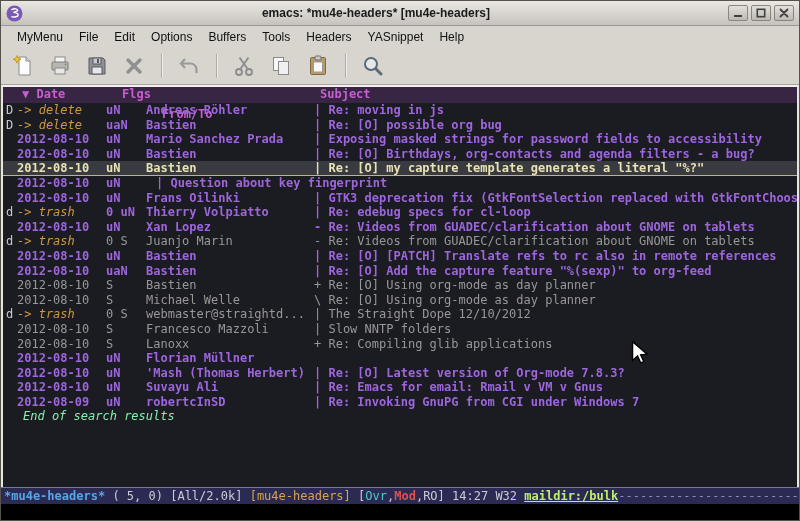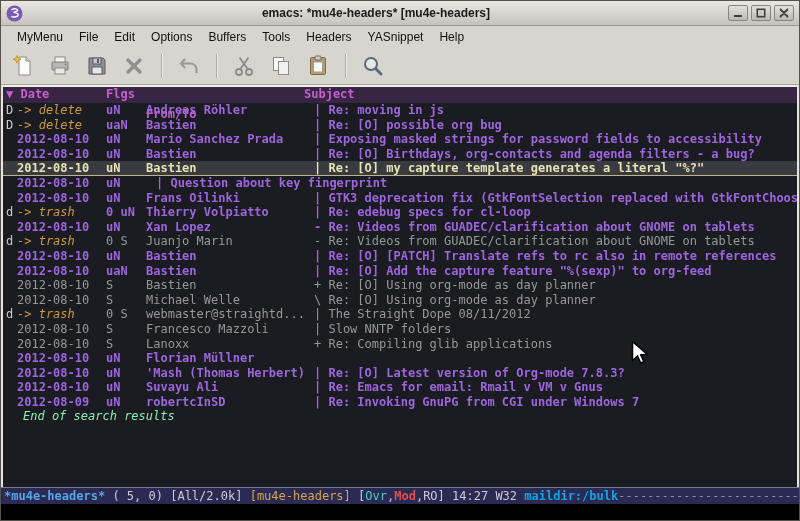--- a/index.html
+++ b/index.html
@@ -17,21 +17,21 @@
   .menu-item { font-size:12px; color:#111; padding:3px 8px; cursor:default; }
 
   
   .toolbar { flex:0 0 37px; height:37px; background:#d8d5cf; border-bottom:1px solid #a6a29b; display:flex; align-items:center; padding-left:6px; }
   .tb-btn { width:32px; height:30px; display:flex; align-items:center; justify-content:center; border-radius:3px; margin-right:5px; }
   .tb-icon svg { display:block; }
   .tb-sep { width:2px; height:24px; margin:0 10px 0 6px; border-left:1px solid #b0aca5; border-right:1px solid #efede9; }
 
   
   .editor { flex:1; background:#1b1b22; border-left:2px solid #e6e4e0; border-right:2px solid #e6e4e0; border-top:2px solid #f2f0ec; overflow:hidden; font-family:"DejaVu Sans Mono","DejaVu Sans",monospace; font-size:12px; }
-  .header-line { height:16px; line-height:15px; background:#372543; color:#c75fd0; font-weight:bold; display:flex; padding-left:3px; white-space:pre; }
+  .header-line { height:16px; line-height:15px; background:#372543; color:#c75fd0; font-weight:bold; display:flex; padding-left:19px; white-space:pre; }
   .header-line .h1 { width:100px; } .header-line .h2 { width:40px; } .header-line .h3 { width:158px;margin-top:20px; }
   .hrow { display:flex; height:14.6px; line-height:14.6px; padding-left:3px; white-space:pre; }
   .c { display:block; white-space:pre; overflow:hidden; }
   .mark    { width:11px; color:#c8c8c8; font-weight:normal; }
   .datecol { width:89px; }
   .flags   { width:40px; }
   .from    { width:158px; }
   .subject { flex:1;margin-left:10px; }
   .unread  { color:#9d66dd; font-weight:bold; }
   .read    { color:#989898; font-weight:normal; }
@@ -39,21 +39,21 @@
   .action  { color:#cf9a3d !important; font-style:italic; font-weight:normal; }
   .eos { color:#86efac; font-style:italic; padding-left:20px; height:14.6px; line-height:14.6px; font-weight:normal; }
 
   
   .modeline { flex:0 0 17px; height:17px; background:#2a2a52; border-top:1px solid #77779a; display:flex; align-items:center; padding-left:3px; font-family:"DejaVu Sans Mono","DejaVu Sans",monospace; font-size:12px; white-space:pre; color:#cbcbd8; overflow:hidden; }
   .ml-buffer { color:#58a6e8; font-weight:bold; }
   .ml-plain  { color:#cbcbd8; }
   .ml-mode   { color:#d6a350; }
   .ml-ovr    { color:#4fc9c9; }
   .ml-mod    { color:#e04f4f; font-weight:bold; }
-  .ml-path   { color:#0ea5e9; font-weight:bold; }
+  .ml-path   { color:#bef264; font-weight:bold;text-decoration:underline; }
   .ml-dashes { color:#8c8caa; }
   .minibuffer { flex:0 0 16px; height:16px; background:#000; }
 
   .mouse-cursor { position:absolute; left:630px; top:340px; z-index:10; pointer-events:none; }
 </style>
 </head>
 <body>
 
 <div class="window">
 
@@ -193,21 +193,21 @@
         <div class="hrow current"><span class="c mark"></span><span class="c datecol">2012-08-10</span><span class="c flags">uN</span><span class="c from">Bastien</span><span class="c subject">| Re: [O] my capture template generates a literal "%?"</span></div>
         <div class="hrow unread"><span class="c mark"></span><span class="c datecol">2012-08-10</span><span class="c flags">uN</span><span class="c subject">| Question about key fingerprint</span></div>
         <div class="hrow unread"><span class="c mark"></span><span class="c datecol">2012-08-10</span><span class="c flags">uN</span><span class="c from">Frans Oilinki</span><span class="c subject">| GTK3 deprecation fix (GtkFontSelection replaced with GtkFontChooser)</span></div>
         <div class="hrow unread"><span class="c mark">d</span><span class="c datecol action">-&gt; trash</span><span class="c flags">0 uN</span><span class="c from">Thierry Volpiatto</span><span class="c subject">| Re: edebug specs for cl-loop</span></div>
         <div class="hrow unread"><span class="c mark"></span><span class="c datecol">2012-08-10</span><span class="c flags">uN</span><span class="c from">Xan Lopez</span><span class="c subject">- Re: Videos from GUADEC/clarification about GNOME on tablets</span></div>
         <div class="hrow read"><span class="c mark">d</span><span class="c datecol action">-&gt; trash</span><span class="c flags">0 S</span><span class="c from">Juanjo Marin</span><span class="c subject">- Re: Videos from GUADEC/clarification about GNOME on tablets</span></div>
         <div class="hrow unread"><span class="c mark"></span><span class="c datecol">2012-08-10</span><span class="c flags">uN</span><span class="c from">Bastien</span><span class="c subject">| Re: [O] [PATCH] Translate refs to rc also in remote references</span></div>
         <div class="hrow unread"><span class="c mark"></span><span class="c datecol">2012-08-10</span><span class="c flags">uaN</span><span class="c from">Bastien</span><span class="c subject">| Re: [O] Add the capture feature "%(sexp)" to org-feed</span></div>
         <div class="hrow read"><span class="c mark"></span><span class="c datecol">2012-08-10</span><span class="c flags">S</span><span class="c from">Bastien</span><span class="c subject">+ Re: [O] Using org-mode as day planner</span></div>
         <div class="hrow read"><span class="c mark"></span><span class="c datecol">2012-08-10</span><span class="c flags">S</span><span class="c from">Michael Welle</span><span class="c subject">\ Re: [O] Using org-mode as day planner</span></div>
-        <div class="hrow read"><span class="c mark">d</span><span class="c datecol action">-&gt; trash</span><span class="c flags">0 S</span><span class="c from">webmaster@straightd...</span><span class="c subject">| The Straight Dope 08/11/2012</span></div>
+        <div class="hrow read"><span class="c mark">d</span><span class="c datecol action">-&gt; trash</span><span class="c flags">0 S</span><span class="c from">webmaster@straightd...</span><span class="c subject">| The Straight Dope 12/10/2012</span></div>
         <div class="hrow read"><span class="c mark"></span><span class="c datecol">2012-08-10</span><span class="c flags">S</span><span class="c from">Francesco Mazzoli</span><span class="c subject">| Slow NNTP folders</span></div>
         <div class="hrow read"><span class="c mark"></span><span class="c datecol">2012-08-10</span><span class="c flags">S</span><span class="c from">Lanoxx</span><span class="c subject">+ Re: Compiling glib applications</span></div>
         <div class="hrow unread"><span class="c mark"></span><span class="c datecol">2012-08-10</span><span class="c flags">uN</span><span class="c from">Florian Müllner</span></div>
         <div class="hrow unread"><span class="c mark"></span><span class="c datecol">2012-08-10</span><span class="c flags">uN</span><span class="c from">'Mash (Thomas Herbert)</span><span class="c subject">| Re: [O] Latest version of Org-mode 7.8.3?</span></div>
         <div class="hrow unread"><span class="c mark"></span><span class="c datecol">2012-08-10</span><span class="c flags">uN</span><span class="c from">Suvayu Ali</span><span class="c subject">| Re: Emacs for email: Rmail v VM v Gnus</span></div>
         <div class="hrow unread"><span class="c mark"></span><span class="c datecol">2012-08-09</span><span class="c flags">uN</span><span class="c from">robertcInSD</span><span class="c subject">| Re: Invoking GnuPG from CGI under Windows 7</span></div>
       </div>
     <div class="eos">End of search results</div>
   </div>
 

